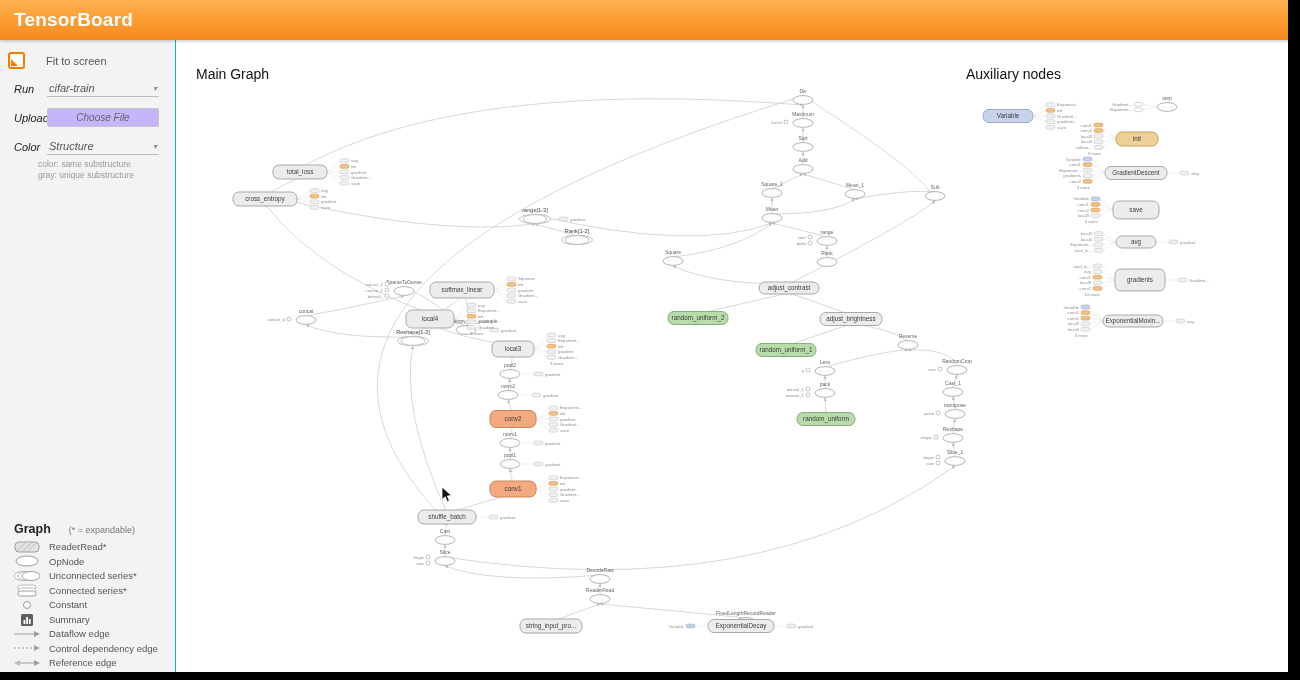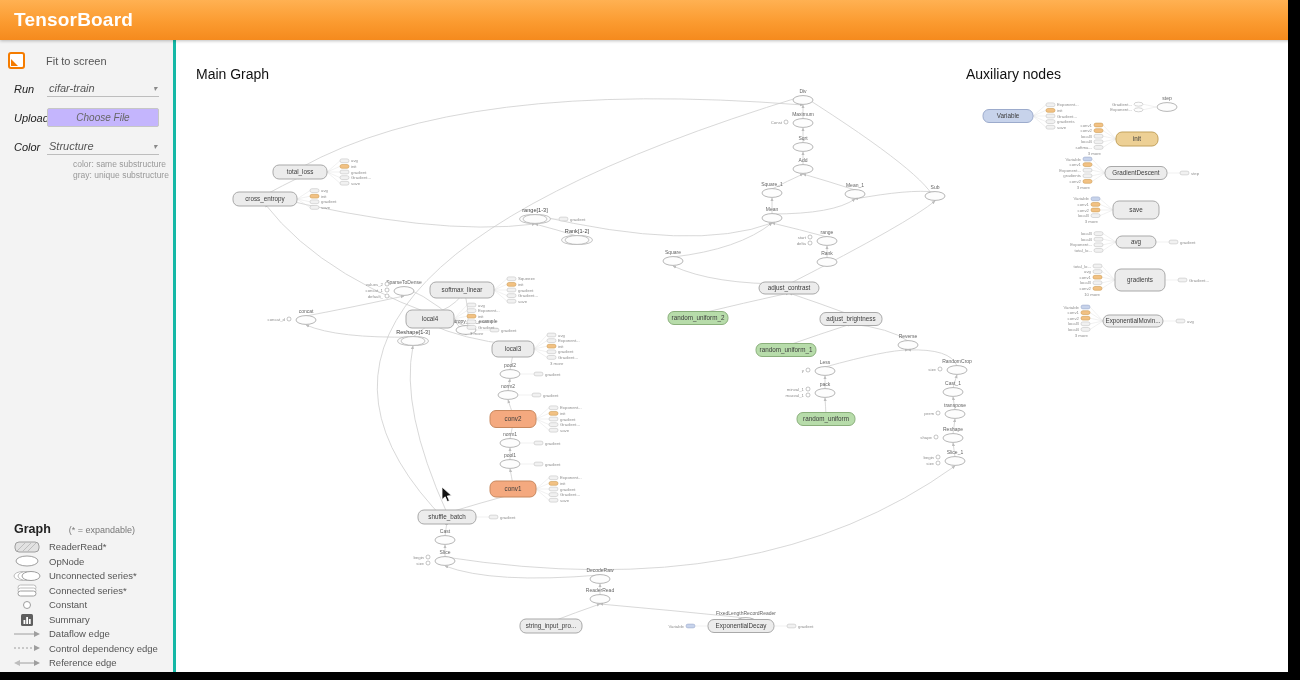--- a/index.html
+++ b/index.html
@@ -12,34 +12,34 @@
             background:linear-gradient(180deg,#ffb152 0%,#fb9b30 55%,#f58a1d 100%);
             display:flex; align-items:center; z-index:30;
             box-shadow:0 1px 3px rgba(0,0,0,.25); }
   .topbar .title { color:#fff; font-size:19px; font-weight:bold; margin-left:14px; letter-spacing:.2px; }
   .tabs { position:absolute; right:14px; top:0; height:100%; display:flex; align-items:center; gap:26px; }
   .tab { color:rgba(255,255,255,.88); font-size:11px; font-weight:bold; letter-spacing:.6px; cursor:pointer; }
   .tab.active { color:#fff; text-shadow:0 0 1px #fff; }
 
   
   .sidebar { position:absolute; left:0; top:40px; width:176px; height:636px;
-             background:#f3f3f3; border-right:3px solid #14b8a6; z-index:20; font-size:11px; color:#444; }
+             background:#f3f3f3; border-right:1px solid #14b8a6; z-index:20; font-size:11px; color:#444; }
   .fit-row { display:flex; align-items:center; margin:12px 0 4px 8px; }
   .fit-icon { width:17px; height:17px; border:2px solid #f57c00; border-radius:3px; position:relative; background:#fff; }
   .fit-icon::after { content:""; position:absolute; left:1px; bottom:1px; width:0; height:0;
                      border-left:7px solid #f57c00; border-top:7px solid transparent; }
   .fit-label { margin-left:21px; color:#555; }
   .ctl-row { display:flex; align-items:center; margin:11px 0 0 14px;font-style:italic; }
   .ctl-label { width:33px; color:#222; }
   .select { width:112px; margin-left:0; border-bottom:1px solid #bdbdbd; color:#555;
             display:flex; justify-content:space-between; align-items:center; padding:2px 2px; cursor:pointer; }
   .select .caret { color:#888; font-size:8px; }
   .upload-btn { width:112px; height:19px; border:1px solid #c6c6c6; background:#c4b5fd; color:#666;
                 font-size:10px; display:flex; align-items:center; justify-content:center; border-radius:2px; cursor:pointer; }
-  .color-note { margin:4px 0 0 73px; font-size:8.5px; color:#999; line-height:1.25; }
+  .color-note { margin:4px 0 0 38px; font-size:8.5px; color:#999; line-height:1.25; }
 
   .legend { position:absolute; left:0; bottom:6px; width:100%; }
   .legend-title-row { display:flex; align-items:baseline; margin-left:14px; margin-bottom:4px; }
   .legend-title { font-size:12.5px; font-weight:bold; color:#222; }
   .legend-note { font-size:9px; color:#777; margin-left:18px; }
   .legend-item { display:flex; align-items:center; height:14.5px; margin-left:12px; }
   .legend-icon { width:30px; display:flex; justify-content:center; }
   .legend-label { font-size:9.5px; color:#555; margin-left:7px; }
 
   

